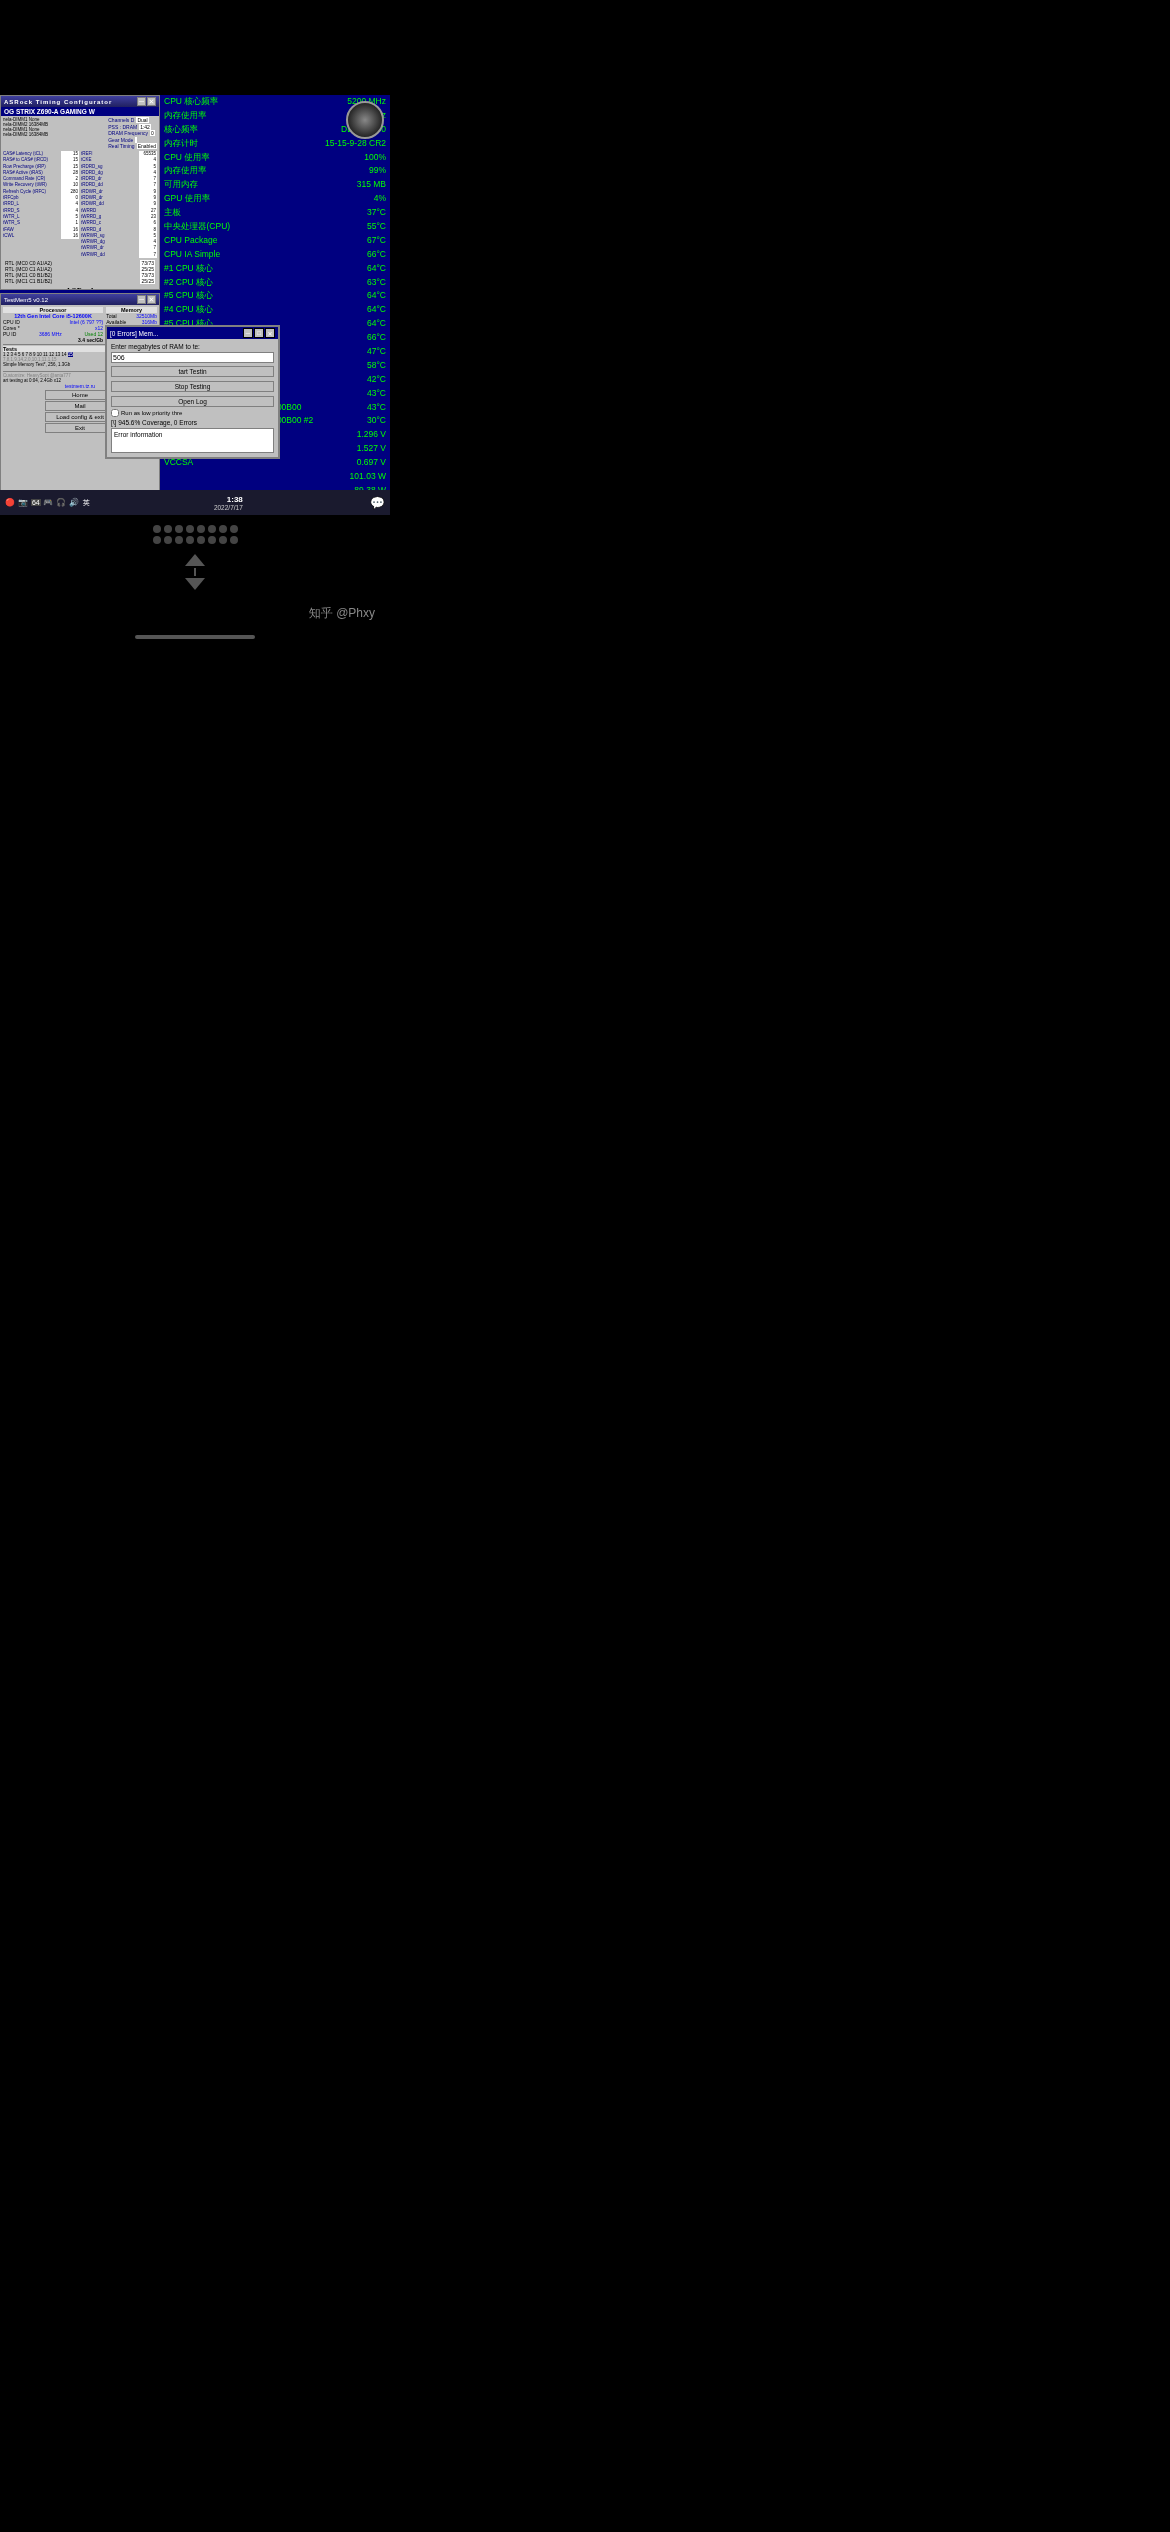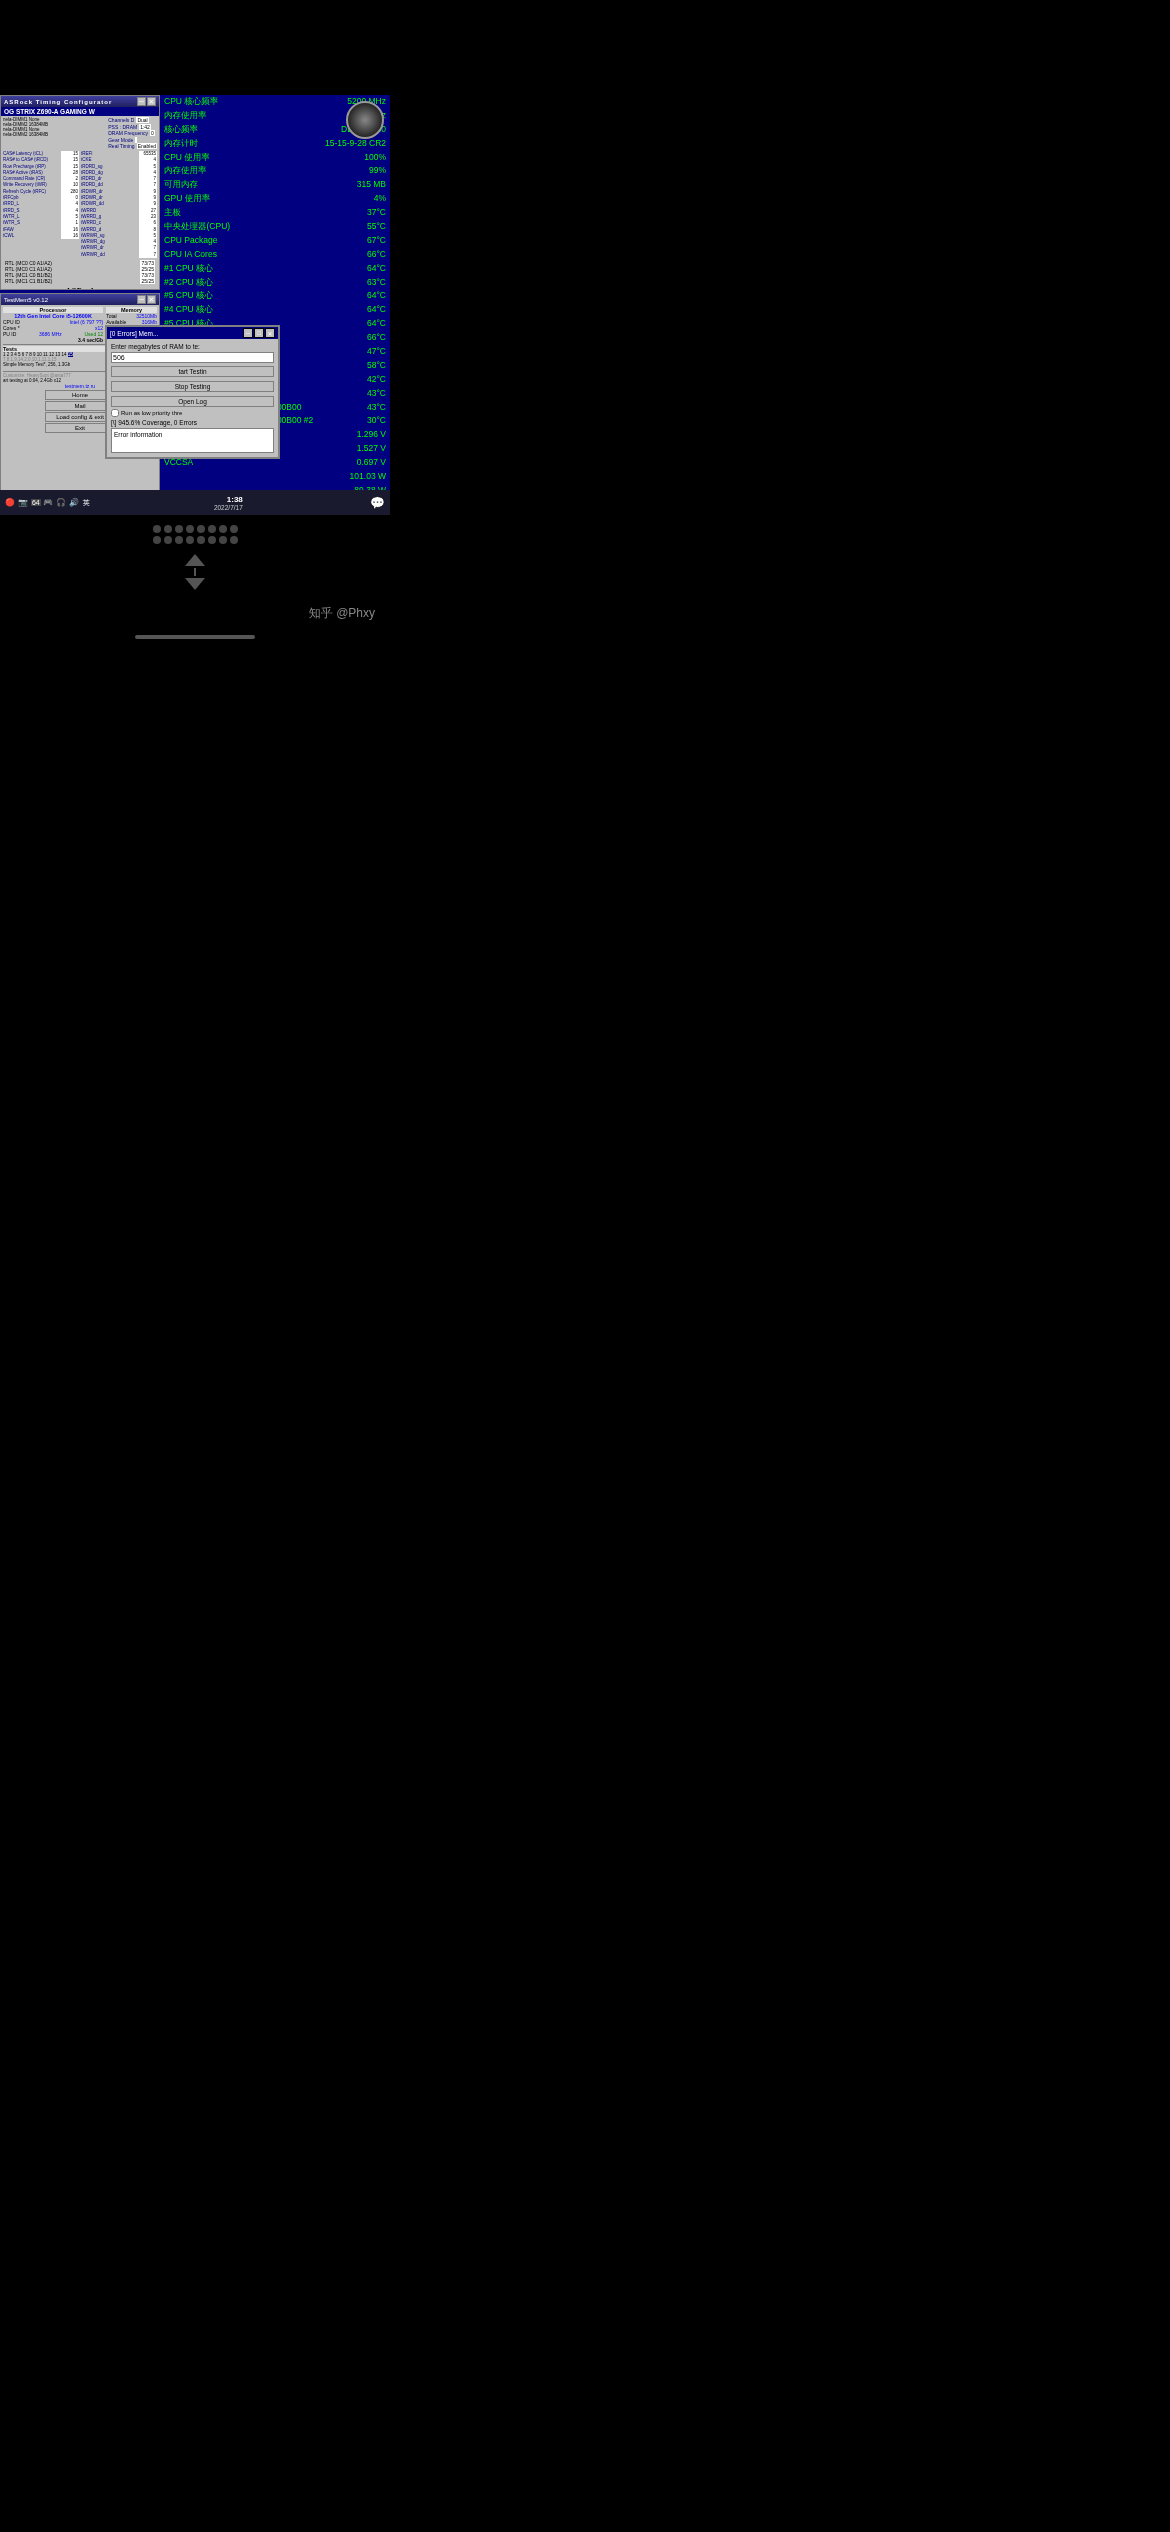--- a/index.html
+++ b/index.html
@@ -393,21 +393,21 @@
         </div>
         <div class="hwinfo-row">
           <span class="label">中央处理器(CPU)</span>
           <span class="value">55°C</span>
         </div>
         <div class="hwinfo-row">
           <span class="label">CPU Package</span>
           <span class="value">67°C</span>
         </div>
         <div class="hwinfo-row">
-          <span class="label">CPU IA Cores</span>
+          <span class="label">CPU IA Simple</span>
           <span class="value">66°C</span>
         </div>
         <div class="hwinfo-row">
           <span class="label">#1 CPU 核心</span>
           <span class="value">64°C</span>
         </div>
         <div class="hwinfo-row">
           <span class="label">#2 CPU 核心</span>
           <span class="value">63°C</span>
         </div>

